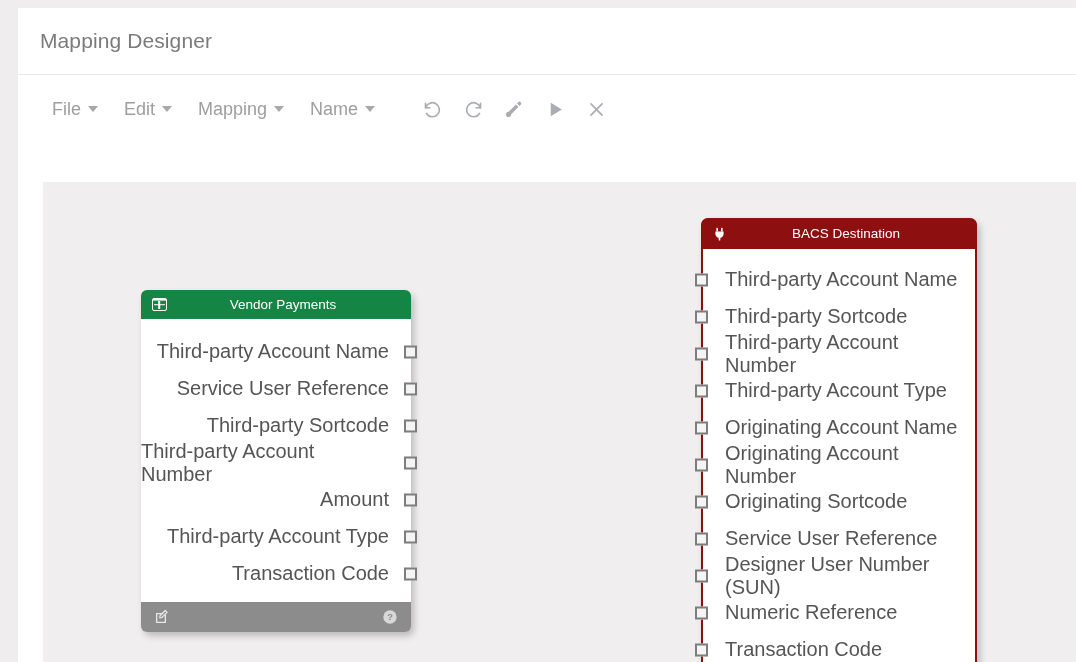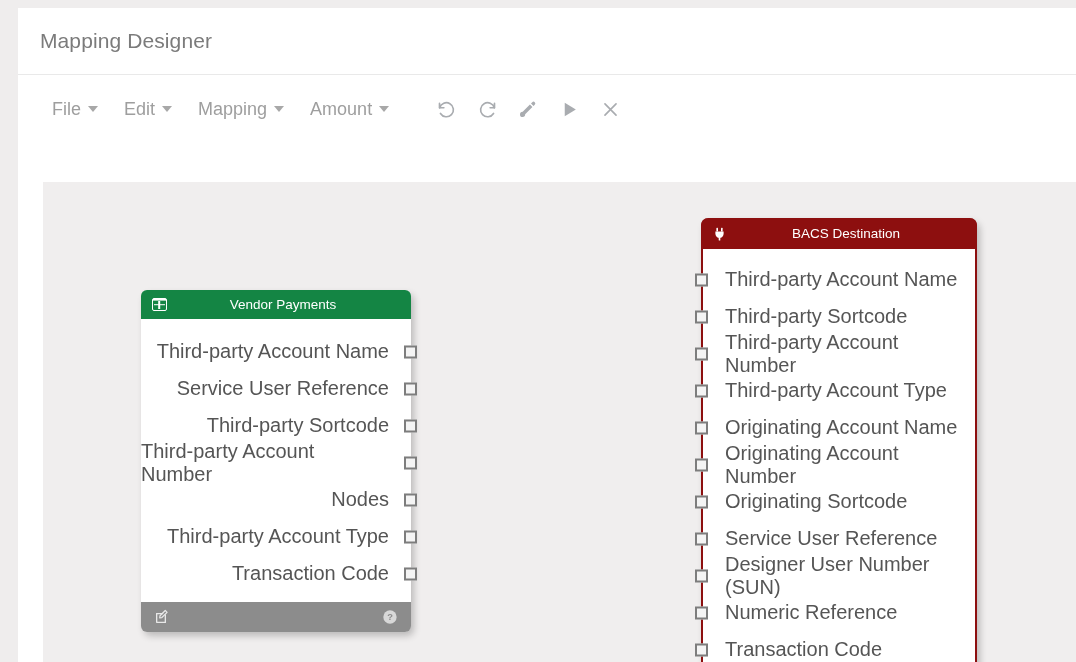--- a/index.html
+++ b/index.html
@@ -243,21 +243,21 @@
       <span>Edit</span>
       <span class="caret"></span>
     </div>
 
     <div class="menu-item">
       <span>Mapping</span>
       <span class="caret"></span>
     </div>
 
     <div class="menu-item">
-      <span>Amount</span>
+      <span>Name</span>
       <span class="caret"></span>
     </div>
 
     <div class="tool-icons">
 
       <div class="tool-icon">
         <svg width="21" height="21" viewBox="0 0 24 24" fill="none" stroke="currentColor" stroke-width="1.9" stroke-linecap="round" stroke-linejoin="round">
           <path d="M4 5v5h5"></path>
           <path d="M4.2 10.1a8 8 0 1 1 .9 6.4"></path>
         </svg>
@@ -314,21 +314,21 @@
         </div>
         <div class="field-row">
           <span>Third-party Sortcode</span>
           <span class="conn-box"></span>
         </div>
         <div class="field-row">
           <span>Third-party Account Number</span>
           <span class="conn-box"></span>
         </div>
         <div class="field-row">
-          <span>Nodes</span>
+          <span>Amount</span>
           <span class="conn-box"></span>
         </div>
         <div class="field-row">
           <span>Third-party Account Type</span>
           <span class="conn-box"></span>
         </div>
         <div class="field-row">
           <span>Transaction Code</span>
           <span class="conn-box"></span>
         </div>

